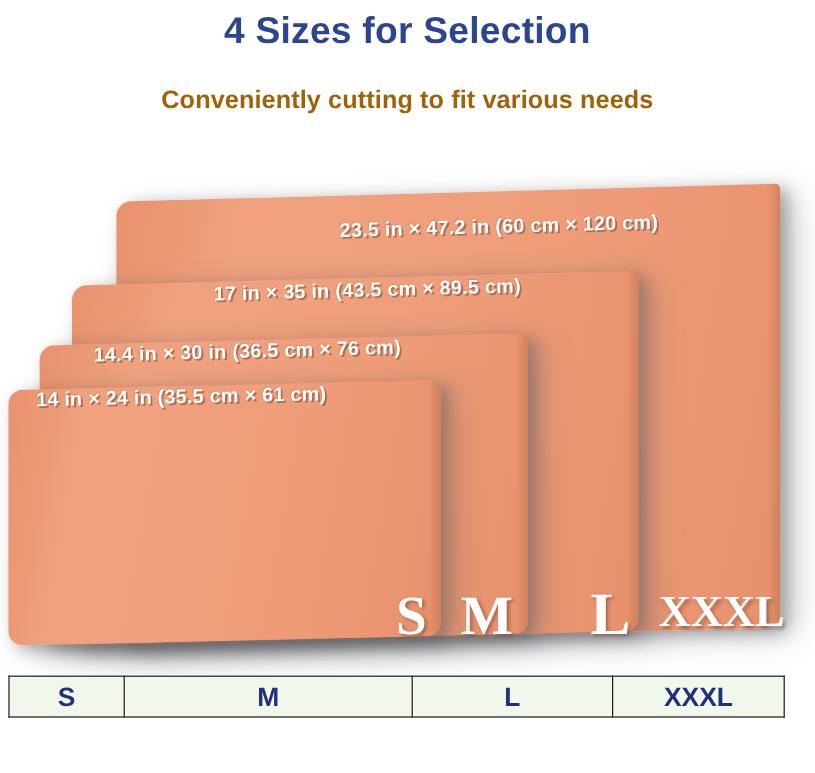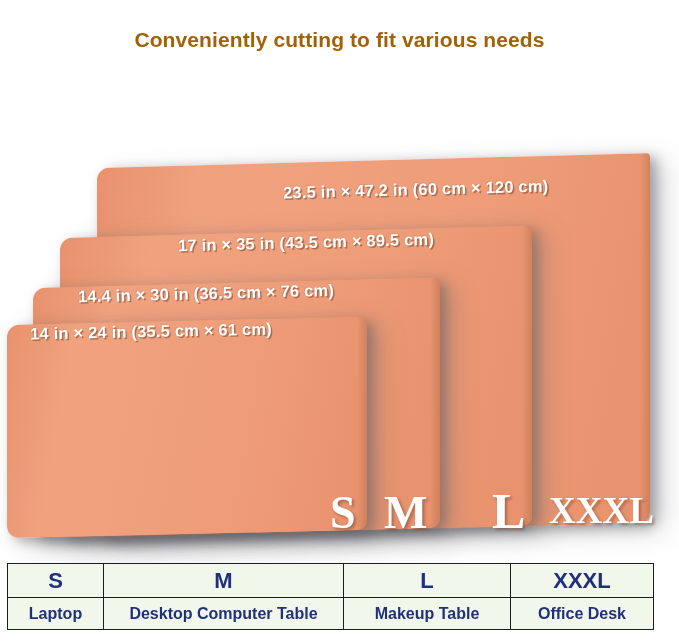--- a/index.html
+++ b/index.html
@@ -159,20 +159,21 @@
   }
   .col-s    { width: 96px; }
   .col-m    { width: 240px; }
   .col-l    { width: 167px; }
   .col-xxxl { width: 143px; }
 </style>
 </head>
 <body>
 
 <div class="heading-block">
+  <h1 class="title">4 Sizes for Selection</h1>
   <h2 class="subtitle">Conveniently cutting to fit various needs</h2>
 </div>
 
 <div class="stage">
 
   <div class="mat mat-xxxl"></div>
   <div class="mat mat-l"></div>
   <div class="mat mat-m"></div>
   <div class="mat mat-s"></div>
 
@@ -194,20 +195,14 @@
       <col class="col-l">
       <col class="col-xxxl">
   </colgroup>
   <tbody>
     <tr class="row-code">
       <td>S</td>
       <td>M</td>
       <td>L</td>
       <td>XXXL</td>
     </tr>
-    <tr class="row-use">
-      <td>Laptop</td>
-      <td>Desktop Computer Table</td>
-      <td>Makeup Table</td>
-      <td>Office Desk</td>
-    </tr>
   </tbody>
 </table>
 
 </body></html>

